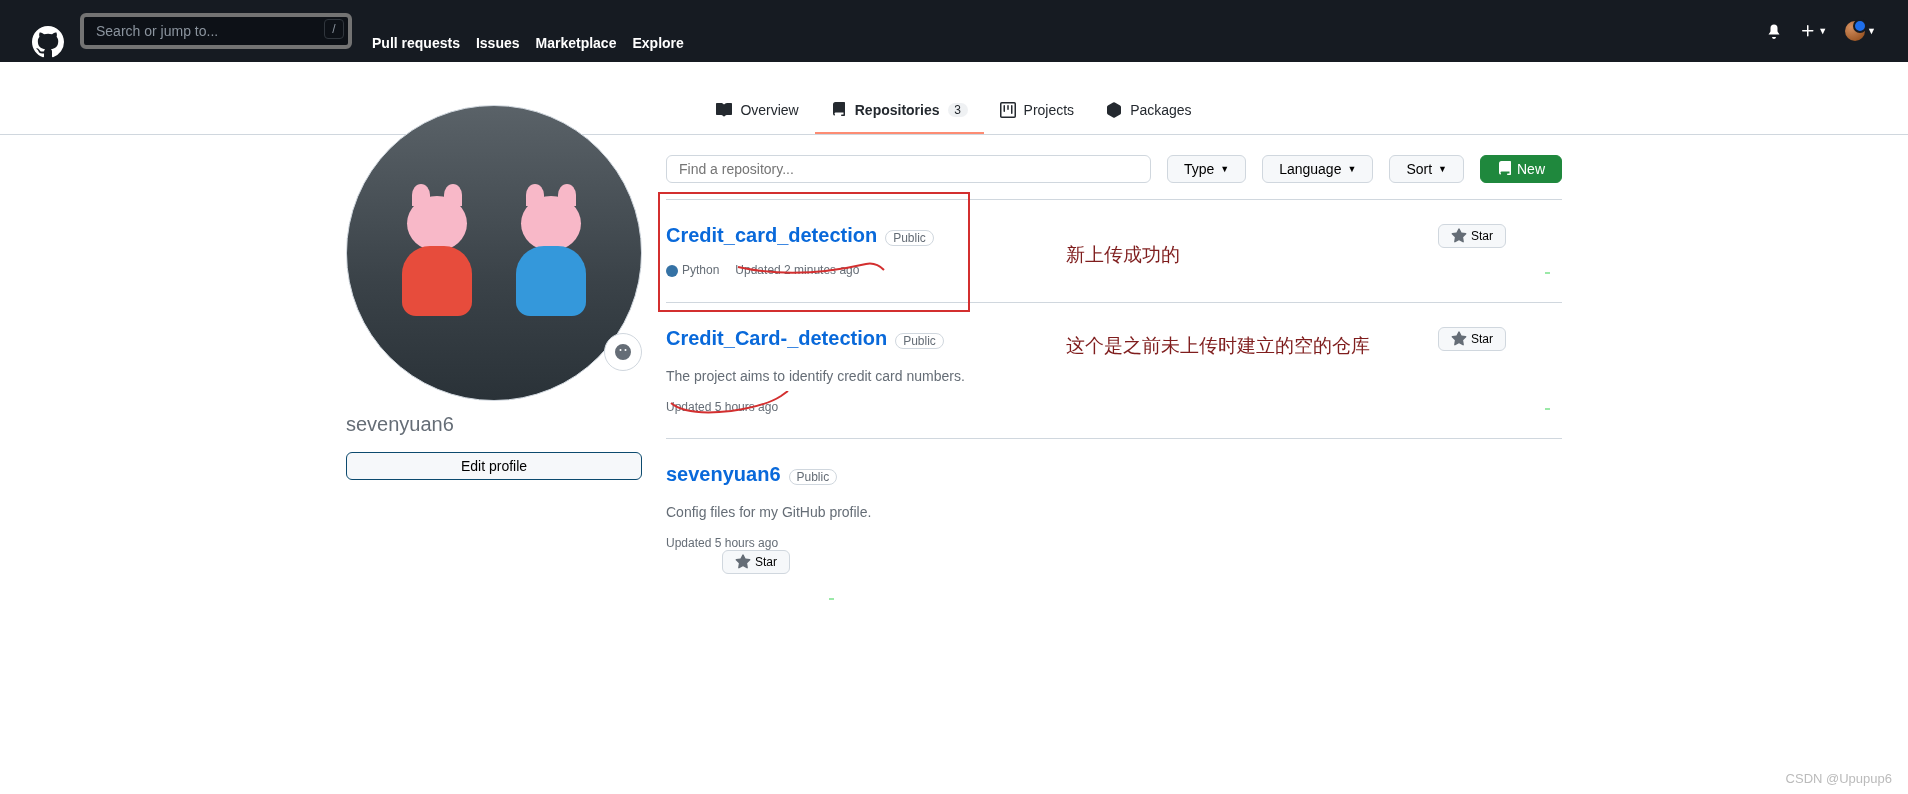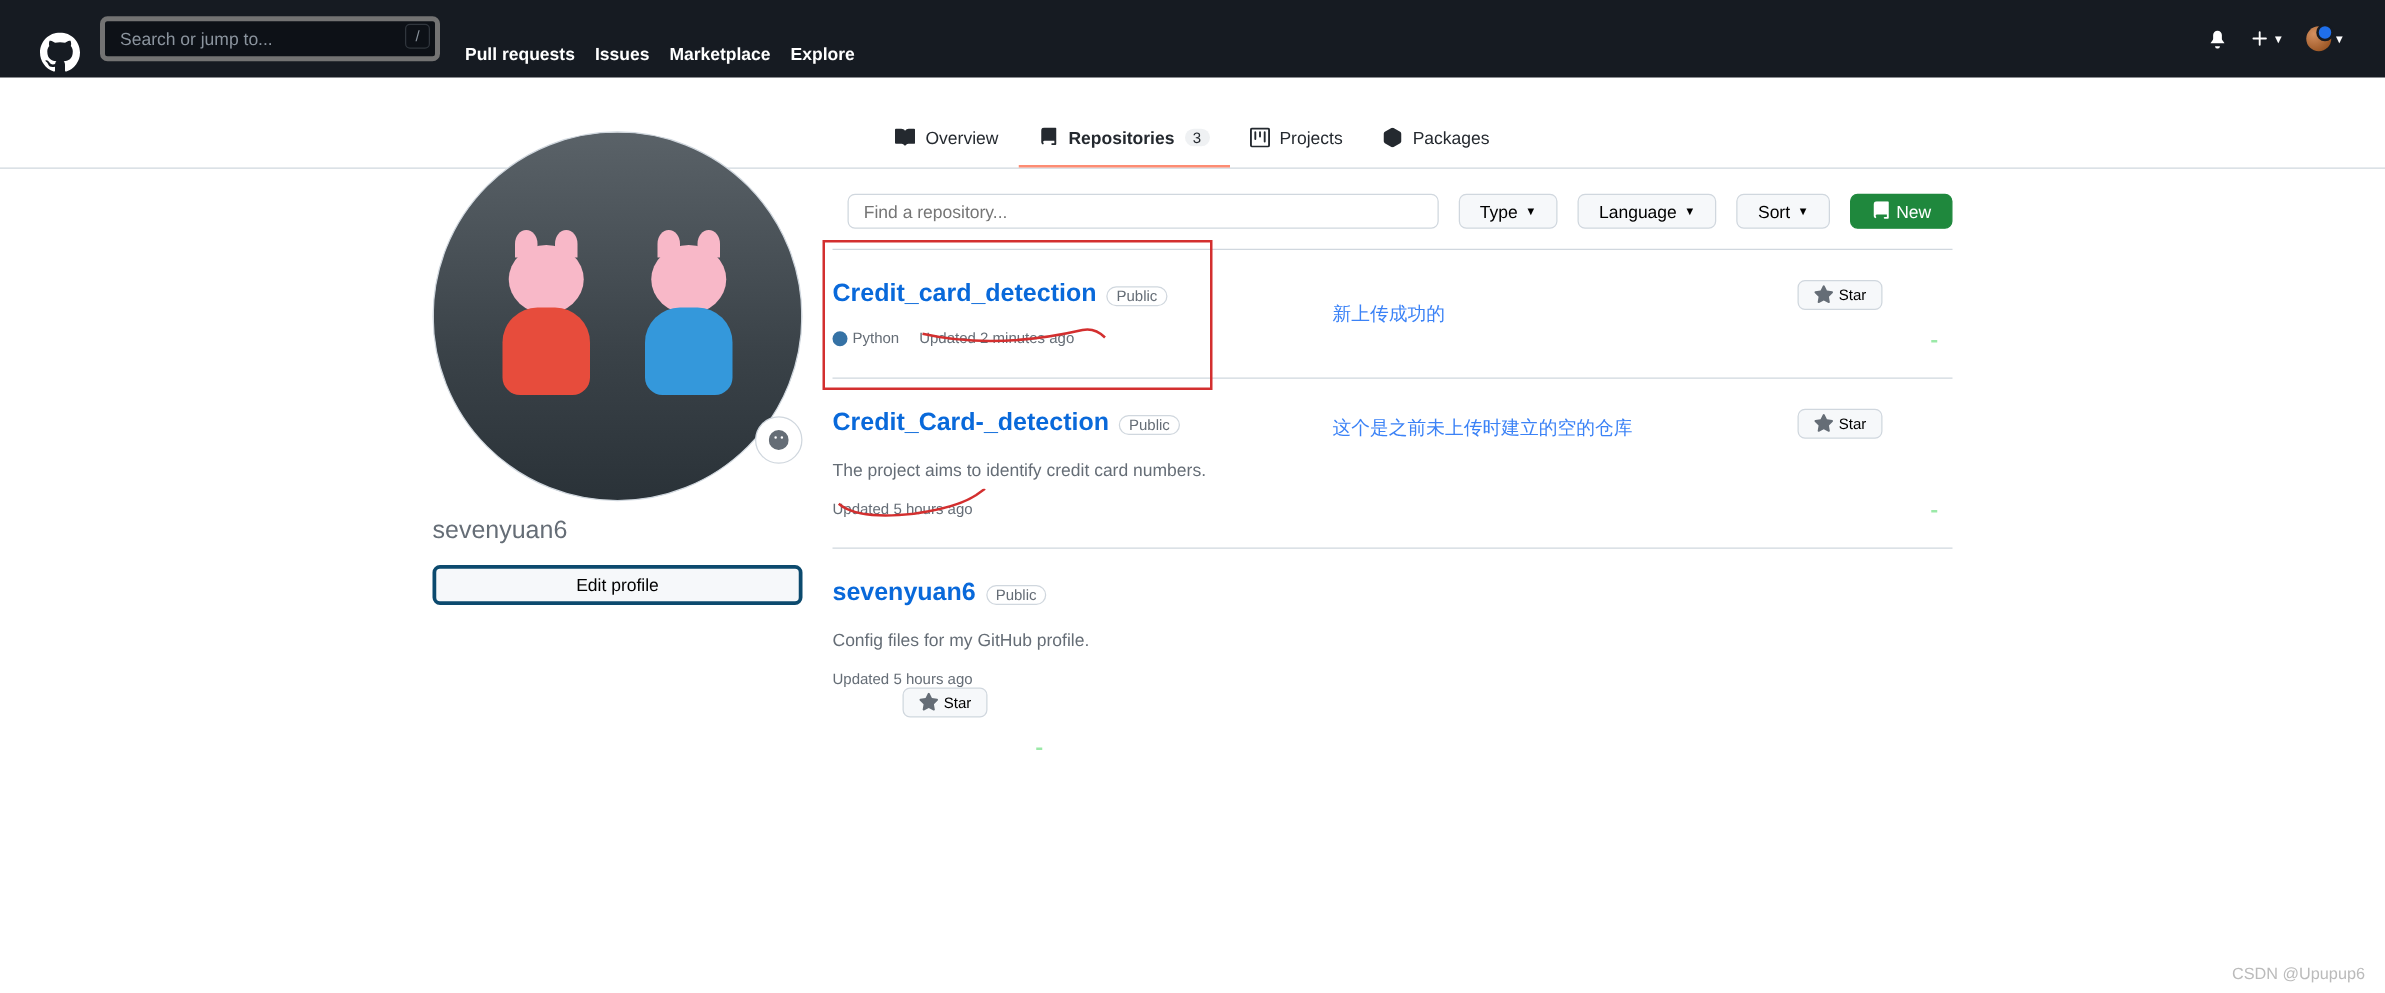--- a/index.html
+++ b/index.html
@@ -33,41 +33,41 @@
 .pig.right { right: 40px; top: 90px; }
 .pig-body { position: absolute; bottom: 0; width: 70px; height: 70px; border-radius: 40% 40% 20% 20%; left: 15px; }
 .pig.left .pig-body { background: #e74c3c; }
 .pig.right .pig-body { background: #3498db; }
 .pig-head { position: absolute; top: 0; left: 20px; width: 60px; height: 55px; background: #f8b8c8; border-radius: 50%; }
 .pig-ear { position: absolute; top: -12px; width: 18px; height: 22px; background: #f8b8c8; border-radius: 50% 50% 0 0; }
 .pig-ear.l { left: 5px; } .pig-ear.r { right: 5px; }
 .status-btn { position: absolute; right: 0; bottom: 30px; width: 38px; height: 38px; border-radius: 50%; border: 1px solid #d0d7de; background: #fff; display: flex; align-items: center; justify-content: center; cursor: pointer; }
 .avatar-wrap { position: relative; }
 .username { font-size: 20px; font-weight: 300; color: #656d76; margin: 12px 0 16px; }
-.edit-profile-btn { width: 100%; padding: 5px 16px; border: 3px solid #0c4a6e; border-radius: 6px; background: #f6f8fa; font-size: 14px; font-weight: 500; cursor: pointer; }
+.edit-profile-btn { width: 100%; padding: 5px 16px; border: 1px solid #0c4a6e; border-radius: 6px; background: #f6f8fa; font-size: 14px; font-weight: 500; cursor: pointer; }
 
 .content { flex: 1; padding-top: 20px; }
 .filter-row { display: flex; gap: 16px; margin-bottom: 16px; }
-.find-repo-input { flex: 1; padding: 5px 12px; border: 1px solid #d0d7de; border-radius: 6px; font-size: 14px; margin-left: 12px; }
+.find-repo-input { flex: 1; padding: 5px 12px; border: 1px solid #d0d7de; border-radius: 6px; font-size: 14px; }
 .filter-btn { padding: 5px 16px; border: 1px solid #d0d7de; border-radius: 6px; background: #f6f8fa; font-size: 14px; font-weight: 500; display: flex; align-items: center; gap: 4px; cursor: pointer; }
 .new-btn { padding: 5px 16px; border: 1px solid #1f883d; border-radius: 6px; background: #1f883d; color: #fff; font-size: 14px; font-weight: 500; display: flex; align-items: center; gap: 4px; cursor: pointer; }
 
 .repo-item { border-bottom: 1px solid #d0d7de; padding: 24px 0; display: flex; position: relative; }
 .repo-left { flex: 1; }
 .repo-right { width: 180px; display: flex; flex-direction: column; align-items: center; justify-content: space-between; }
 .repo-name { font-size: 20px; font-weight: 600; color: #0969da; }
 .vis-badge { display: inline-block; padding: 0 7px; border: 1px solid #d0d7de; border-radius: 2em; font-size: 12px; font-weight: 500; color: #656d76; margin-left: 8px; vertical-align: middle; }
 .repo-desc { color: #656d76; margin-top: 18px; }
 .repo-meta { margin-top: 16px; font-size: 12px; color: #656d76; display: flex; align-items: center; gap: 16px; }
 .lang-dot { width: 12px; height: 12px; border-radius: 50%; display: inline-block; margin-right: 4px; vertical-align: middle; }
 .star-btn { padding: 3px 12px; border: 1px solid #d0d7de; border-radius: 6px; background: #f6f8fa; font-size: 12px; font-weight: 500; display: flex; align-items: center; gap: 4px; cursor: pointer; }
 .spark { width: 155px; height: 30px; }
 .spark line { stroke: #9be9a8; stroke-width: 2; }
 
-.annotation { position: absolute; color: #3b82f6; font-size: 15px; font-family: "SimSun", serif; }
+.annotation { position: absolute; color: #7f1d1d; font-size: 19px; font-family: "SimSun", serif; }
 .red-box { position: absolute; border: 2px solid #d32f2f; pointer-events: none; }
 .scribble { position: absolute; pointer-events: none; }
 
 .topic-tag { display: inline-block; padding: 2px 10px; background: #ddf4ff; color: #0969da; border-radius: 2em; font-size: 12px; margin-right: 4px; }
 .watermark { position: fixed; bottom: 8px; right: 16px; color: #bbb; font-size: 13px; }
 .caret { font-size: 9px; margin-left: 2px; }
 </style>
 </head>
 <body>
 

